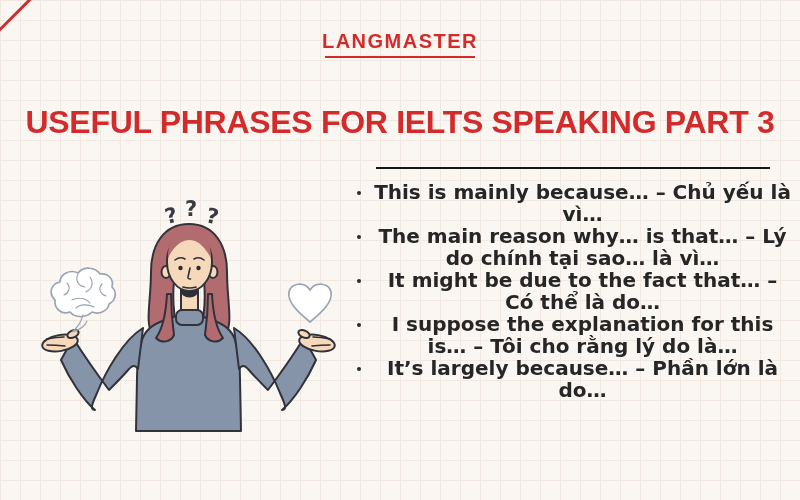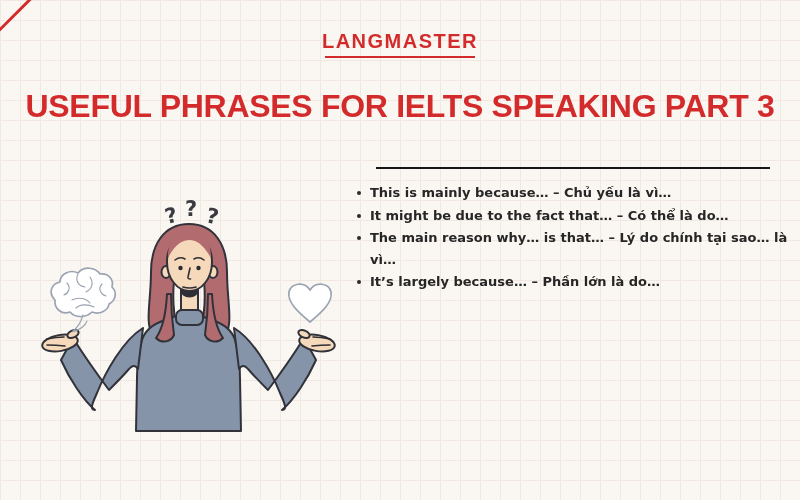--- a/index.html
+++ b/index.html
@@ -17,37 +17,37 @@
     background:var(--accent-red,#d32b2b);transform:rotate(-45deg);border-radius:2px;
   }
   header{position:absolute;top:30px;left:0;right:0;text-align:center;}
   .logo{
     display:inline-block;color:var(--accent-red,#d32b2b);
     font-size:20px;font-weight:800;letter-spacing:1.5px;
     font-family:"Liberation Sans",sans-serif;
   }
   .logo-underline{width:150px;height:2px;background:var(--accent-red,#d32b2b);margin:3px auto 0;}
   .title{
-    position:absolute;top:88px;left:0;right:0;margin:0;text-align:center;
+    position:absolute;top:88px;left:0;right:0;margin:16px;text-align:center;
     font-size:32px;font-weight:800;letter-spacing:-0.3px;
     color:var(--accent-red,#d32b2b);font-family:"Liberation Sans",sans-serif;
   }
   .illustration{position:absolute;left:15px;top:188px;width:330px;height:310px;}
   .panel{position:absolute;left:350px;top:158px;width:445px;}
   .panel h2{
     margin:0;text-align:center;font-size:24px;font-weight:700;line-height:1.45;
     color:var(--heading-black,#161616);font-family:"DejaVu Sans",sans-serif;
   }
   .divider{width:394px;height:2px;background:var(--heading-black,#161616);margin:9px auto 0;}
   ul.phrases{margin:13px 0 0;padding:0 0 0 4px;list-style:none;}
   ul.phrases li{display:flex;margin:0 0 1px;}
   .dot{width:4px;height:4px;border-radius:50%;background:#2b2b2b;margin:9px 9px 0 3px;flex:none;}
   .txt{
-    font-size:13px;font-weight:700;line-height:21.5px;
-    color:var(--body-text,#262626);font-family:"DejaVu Sans",sans-serif;
+    font-size:20px;font-weight:700;line-height:21.5px;
+    color:var(--body-text,#262626);font-family:"DejaVu Sans",sans-serif;text-align:center;
   }
   
   .ol{stroke:#31323a;stroke-width:2;stroke-linejoin:round;stroke-linecap:round;}
   .sw{fill:var(--sweater-blue-gray,#8694aa);}
   .hr{fill:var(--hair-mauve,#b26b6e);}
   .sk{fill:var(--skin,#f6d9ba);}
   .ic{fill:#ffffff;stroke:var(--icon-outline-gray,#9aa3b2);stroke-width:1.7;stroke-linejoin:round;stroke-linecap:round;}
   .icl{fill:none;stroke:var(--icon-outline-gray,#9aa3b2);stroke-width:1.1;stroke-linecap:round;}
   .qm{font:700 21px "DejaVu Sans",sans-serif;fill:#3a3a40;}
   .feat{fill:none;stroke:#2e2e35;stroke-width:1.6;stroke-linecap:round;}
@@ -132,25 +132,29 @@
 
   <section class="panel">
     <div class="divider"></div>
     <ul class="phrases">
         <li>
         <span class="dot"></span>
         <span class="txt">This is mainly because… – Chủ yếu là vì…</span>
       </li>
         <li>
         <span class="dot"></span>
+        <span class="txt">The main reason why… is that… – Lý do chính tại sao… là vì…</span>
+      </li>
+        <li>
+        <span class="dot"></span>
         <span class="txt">It might be due to the fact that… – Có thể là do…</span>
       </li>
         <li>
         <span class="dot"></span>
-        <span class="txt">The main reason why… is that… – Lý do chính tại sao… là vì…</span>
+        <span class="txt">I suppose the explanation for this is… – Tôi cho rằng lý do là…</span>
       </li>
         <li>
         <span class="dot"></span>
         <span class="txt">It’s largely because… – Phần lớn là do…</span>
       </li>
       </ul>
   </section>
 
 </div>
 

